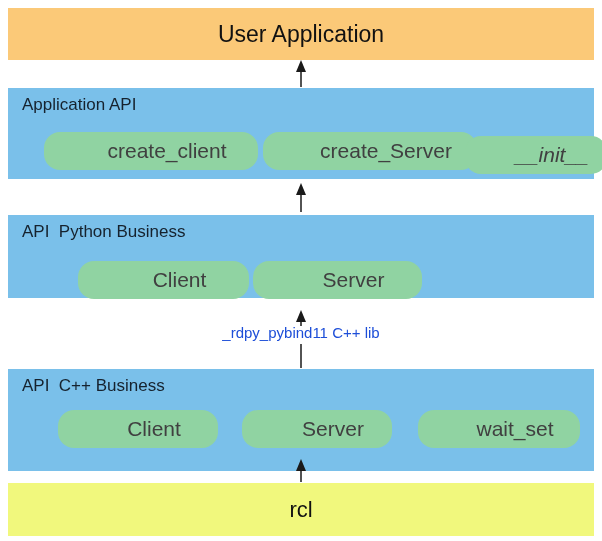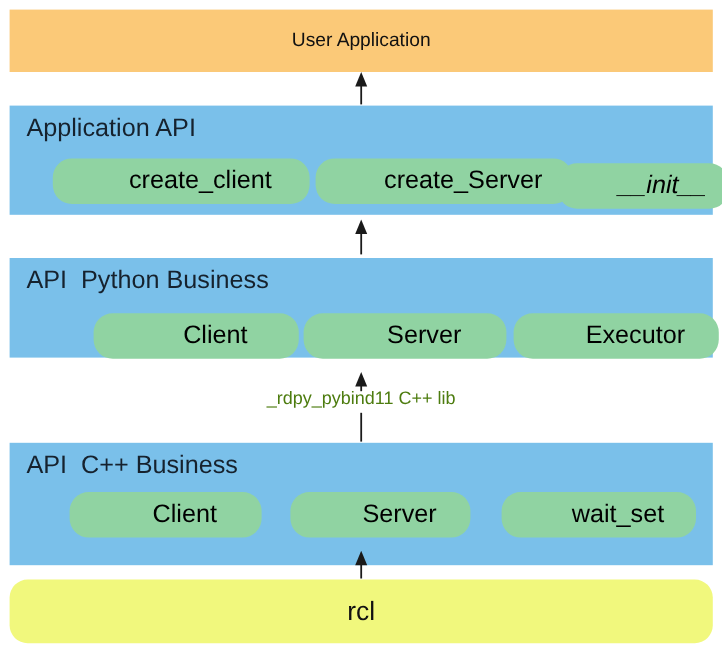--- a/index.html
+++ b/index.html
@@ -21,47 +21,47 @@
     width: 586px;
     box-sizing: border-box;
   }
   .band-top {
     top: 8px;
     height: 52px;
     background: #fbc978;
     display: flex;
     align-items: center;
     justify-content: center;
-    font-size: 16px;
+    font-size: 23px;
     color: #111111;
   }
   .band-blue {
     background: #7ac0ea;
   }
   .band-blue .band-title {
     position: absolute;
     left: 14px;
     top: 7px;
-    font-size: 21px;
+    font-size: 17px;
     color: #16222e;
     white-space: pre;
   }
   .layer-1 { top: 88px;  height: 91px; }
   .layer-2 { top: 215px; height: 83px; }
   .layer-3 { top: 369px; height: 102px; }
   .pill {
     position: absolute;
     height: 38px;
     background: #90d3a2;
     border-radius: 16px;
     display: flex;
     align-items: center;
     justify-content: center;
     font-size: 21px;
-    color: #000000;
+    color: #404040;
     white-space: nowrap;
     padding-left: 32px;
   }
   
   .p-1-0 { left: 36px;  top: 44px; width: 182px; }
   .p-1-1 { left: 255px; top: 44px; width: 182px; text-align: right; }
   .p-1-2 { left: 457px; top: 48px; width: 110px; font-style: italic; }
   
   .p-2-0 { left: 70px;  top: 46px; width: 139px; }
   .p-2-1 { left: 245px; top: 46px; width: 137px; }
@@ -70,33 +70,32 @@
   .p-3-0 { left: 50px;  top: 41px; width: 128px; }
   .p-3-1 { left: 234px; top: 41px; width: 118px; }
   .p-3-2 { left: 362px; top: 41px; width: 130px; margin-left: 48px; }
   .connector-label {
     position: absolute;
     left: 180px;
     top: 324px;
     width: 242px;
     text-align: center;
     font-size: 15px;
-    color: #4d7c0f;
+    color: #1d4ed8;
     white-space: nowrap;
   }
   .band-bottom {
     top: 483px;
     height: 53px;
     background: #f1f87d;
     display: flex;
     align-items: center;
     justify-content: center;
     font-size: 22px;
     color: #111111;
-    border-radius: 15px;
   }
   .watermark {
     position: absolute;
     right: 10px;
     top: 518px;
     font-size: 11px;
     color: #e9e9dd;
     text-shadow: 0 0 1px rgba(140,140,130,0.55);
     letter-spacing: 0.3px;
   }
@@ -120,21 +119,20 @@
     <div class="band-title">Application API</div>
     <div class="pill p-1-0">create_client</div>
     <div class="pill p-1-1">create_Server</div>
     <div class="pill p-1-2">__init__</div>
   </div>
 
   <div class="band band-blue layer-2">
     <div class="band-title">API  Python Business</div>
     <div class="pill p-2-0">Client</div>
     <div class="pill p-2-1">Server</div>
-    <div class="pill p-2-2">Executor</div>
   </div>
 
   <div class="connector-label">_rdpy_pybind11 C++ lib</div>
 
   <div class="band band-blue layer-3">
     <div class="band-title">API  C++ Business</div>
     <div class="pill p-3-0">Client</div>
     <div class="pill p-3-1">Server</div>
     <div class="pill p-3-2">wait_set</div>
   </div>

